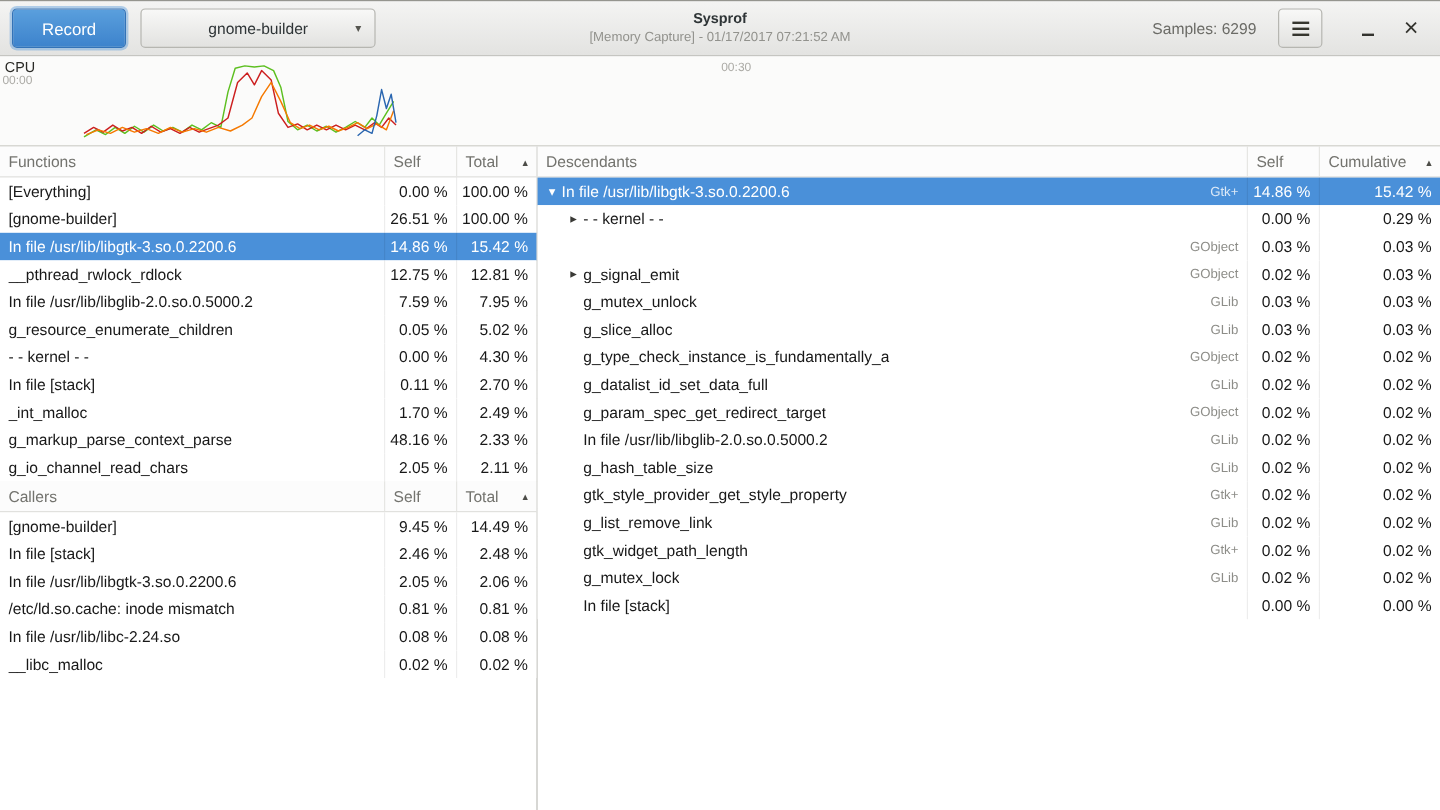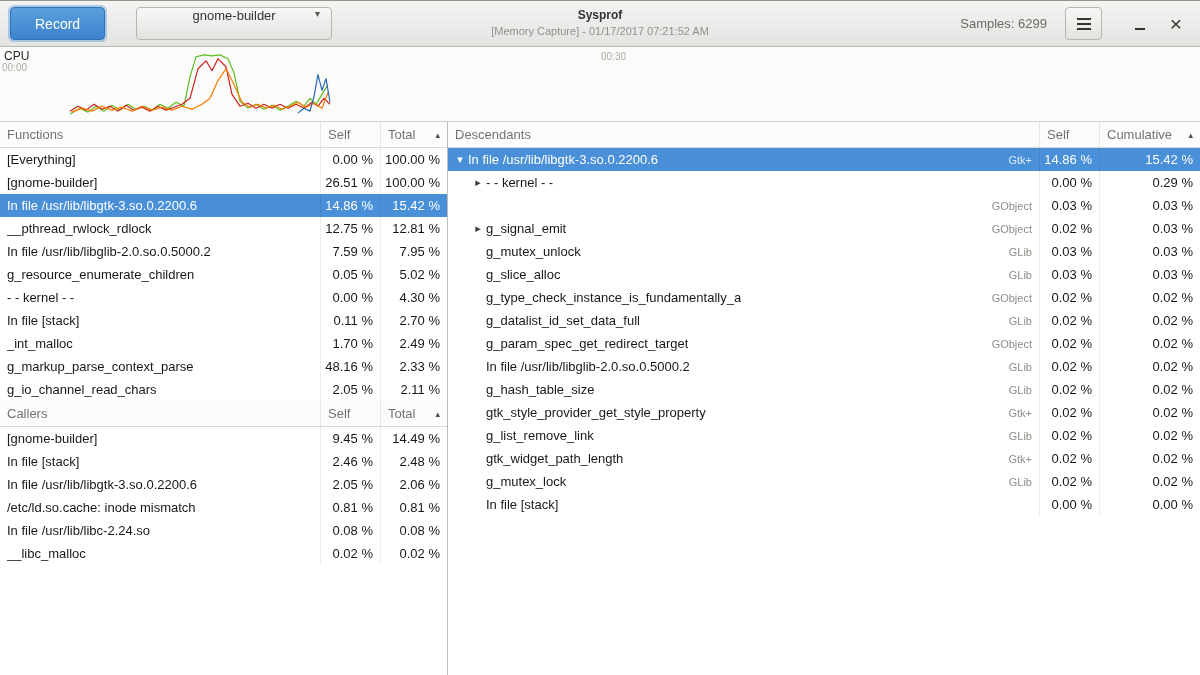--- a/index.html
+++ b/index.html
@@ -3,28 +3,28 @@
 <meta charset="utf-8">
 <style>
   *{margin:0;padding:0;box-sizing:border-box;}
   html,body{width:1200px;height:675px;}
   body{font-family:"Liberation Sans",sans-serif;background:#fff;overflow:hidden;}
   .window{width:1200px;height:675px;display:flex;flex-direction:column;background:#fff;}
 
   
   .headerbar{height:47px;flex:0 0 47px;background:linear-gradient(#f4f4f3,#e3e3e1);
     border-top:1px solid #95958f;border-bottom:1px solid #b8b8b3;
-    display:flex;align-items:center;padding:0 10px;position:relative;gap:19px;}
+    display:flex;align-items:center;padding:0 10px;position:relative;}
   button{font-family:inherit;cursor:default;}
   .record-btn{height:33px;padding:0 24px;font-size:14px;color:#fff;
     background:linear-gradient(#5a9fdd,#3d83cc);border:1px solid #3273b8;border-radius:4px;
     box-shadow:0 0 0 2px rgba(94,158,220,.45);margin-right:12px;}
   .process-select{height:33px;width:196px;font-size:13px;color:#2e3436;
     background:linear-gradient(#f8f8f7,#e2e2e0);border:1px solid #b6b6b1;border-radius:4px;
-    position:relative;display:flex;justify-content:center;}
+    position:relative;display:flex;align-items:center;justify-content:center;}
   .process-select .caret{position:absolute;right:11px;font-size:10px;color:#55554f;}
   .title-block{position:absolute;left:320px;right:320px;top:6px;text-align:center;pointer-events:none;}
   .win-title{font-size:12px;font-weight:700;color:#2e3436;line-height:17px;}
   .win-subtitle{font-size:11px;color:#92928d;line-height:13px;margin-top:1px;}
   .hb-right{margin-left:auto;display:flex;align-items:center;}
   .samples{font-size:13px;color:#6b6b66;margin-right:18px;}
   .menu-btn{width:37px;height:33px;background:linear-gradient(#f8f8f7,#e2e2e0);
     border:1px solid #b6b6b1;border-radius:4px;display:flex;align-items:center;justify-content:center;margin-right:16px;}
   .hamburger{display:block;width:14px;height:2px;background:#36362f;box-shadow:0 -5px 0 #36362f,0 5px 0 #36362f;}
   .win-btn{width:28px;height:28px;border:none;background:transparent;display:flex;align-items:center;justify-content:center;margin-left:8px;}

